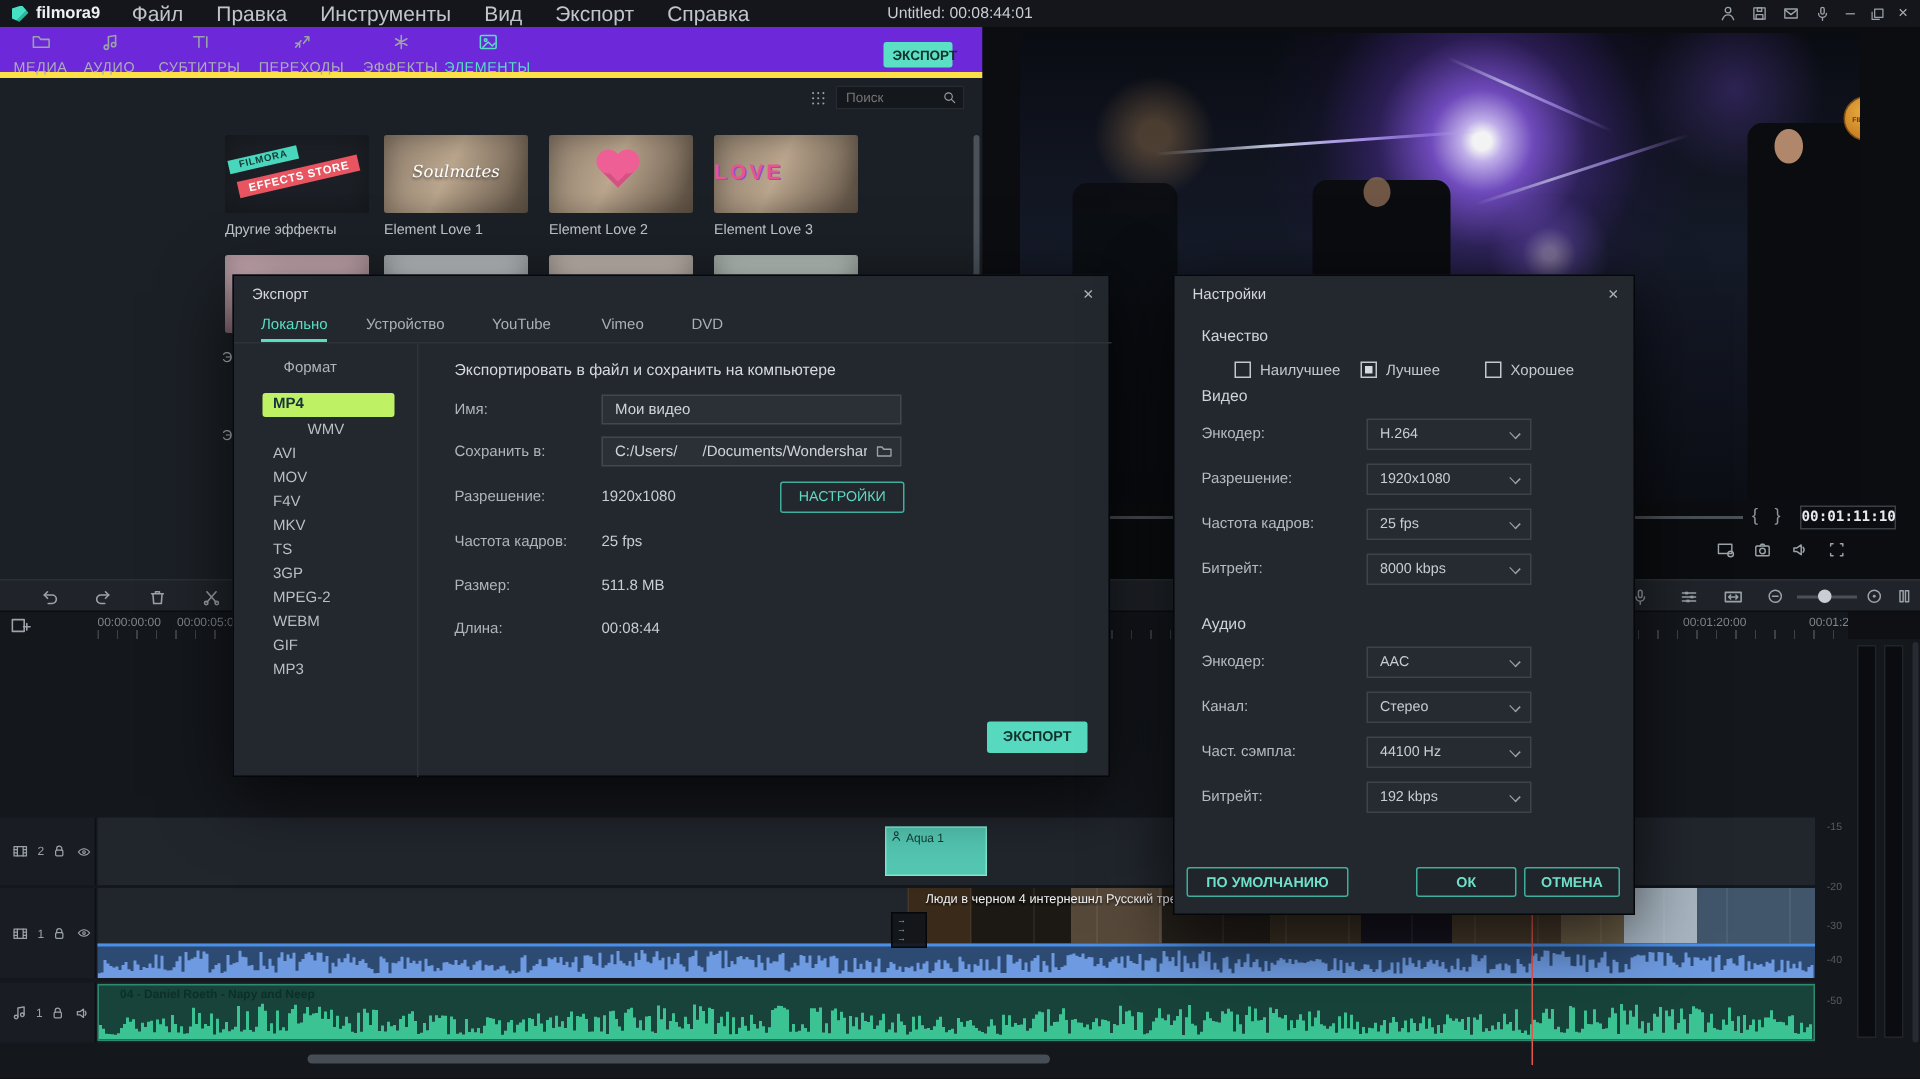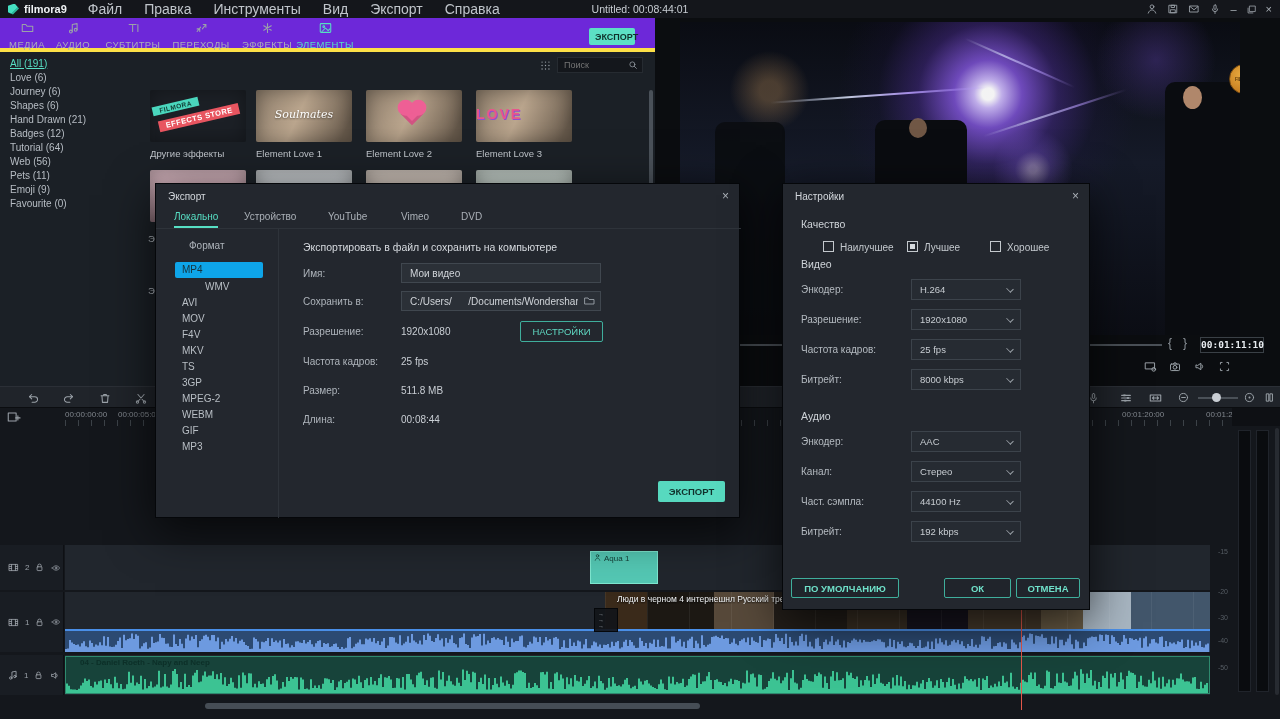--- a/index.html
+++ b/index.html
@@ -103,21 +103,21 @@
   
   .dialog { background:#23272e; border:1px solid #05070a; box-shadow:0 12px 44px rgba(0,0,0,.7); }
   .dlg-title { position:absolute; left:12px; top:7px; font-size:10px; color:#d3d7dc; }
   .dlg-close { position:absolute; right:10px; top:5px; color:#aab0b7; font-size:12px; }
   #export-dialog { left:155px; top:183px; width:585px; height:335px; z-index:10; }
   .exp-tab { position:absolute; top:27px; font-size:10px; color:#aab0b7; }
   .exp-tab.active { color:#57dfc4; border-bottom:2px solid #57dfc4; padding-bottom:4px; }
   #exp-tabline { position:absolute; left:0; top:44px; width:585px; height:1px; background:#2e333a; }
   #exp-divider { position:absolute; left:122px; top:45px; width:1px; height:289px; background:#2e333a; }
   .fmt { position:absolute; left:19px; width:88px; height:16px; line-height:16px; padding-left:7px; color:#b9bfc5; font-size:10px; border-radius:2px; }
-  .fmt.active { background:#0ea5e9; color:#17333c; }
+  .fmt.active { background:#bef264; color:#17333c;font-weight:bold; }
   .exp-label { position:absolute; left:147px; color:#aeb4bb; font-size:10px; }
   .exp-value { position:absolute; left:245px; color:#c9ced4; font-size:10px; }
   .exp-input { position:absolute; left:245px; width:200px; height:20px; background:#2b3037; border:1px solid #40474f; color:#d0d4d9; font-size:10px; font-family:inherit; padding:0 22px 0 8px; }
   #btn-settings { position:absolute; left:364px; top:137px; width:83px; height:21px; background:transparent; border:1px solid #3fae9c; border-radius:2px; color:#5fd8c2; font-size:9.5px; font-family:inherit; }
   #btn-export2 { position:absolute; left:502px; top:297px; width:67px; height:21px; background:#57d9bf; border:none; border-radius:2px; color:#10312b; font-size:9.5px; font-weight:bold; font-family:inherit; }
   #settings-dialog { left:782px; top:183px; width:308px; height:427px; z-index:12; }
   .sec-h { position:absolute; left:18px; color:#ced3d8; font-size:10.5px; }
   .cb { position:absolute; width:11px; height:11px; border:1px solid #c3c8cd; background:transparent; }
   .cb.checked::after { content:""; position:absolute; left:2px; top:2px; width:5px; height:5px; background:#d6dade; }
   .cb-lbl { position:absolute; color:#c3c8cd; font-size:10px; }
@@ -217,33 +217,20 @@
           <circle cx="6" cy="6.5" r="1"></circle>
           <path d="M4 12l4-4 3 3 2-2"></path>
         </svg></span>
     <span class="lbl">ЭЛЕМЕНТЫ</span>
     <span class="under"></span>
   </div>
   <button id="tab-export-btn">ЭКСПОРТ</button>
 </div>
 
 <div id="library" class="abs">
-  <div id="sidebar">
-    <div class="cat active">All (191)</div>
-    <div class="cat">Love (6)</div>
-    <div class="cat">Journey (6)</div>
-    <div class="cat">Shapes (6)</div>
-    <div class="cat">Hand Drawn (21)</div>
-    <div class="cat">Badges (12)</div>
-    <div class="cat">Tutorial (64)</div>
-    <div class="cat">Web (56)</div>
-    <div class="cat">Pets (11)</div>
-    <div class="cat">Emoji (9)</div>
-    <div class="cat">Favourite (0)</div>
-  </div>
   <div id="lib-toolbar">
     <span class="ic abs" style="left:400px;top:6px;">
         <svg width="11" height="11" viewBox="0 0 16 16">
           <g fill="#9ba2a9" stroke="none">
             <circle cx="3" cy="3" r="1"></circle>
             <circle cx="8" cy="3" r="1"></circle>
             <circle cx="13" cy="3" r="1"></circle>
             <circle cx="3" cy="8" r="1"></circle>
             <circle cx="8" cy="8" r="1"></circle>
             <circle cx="13" cy="8" r="1"></circle>

